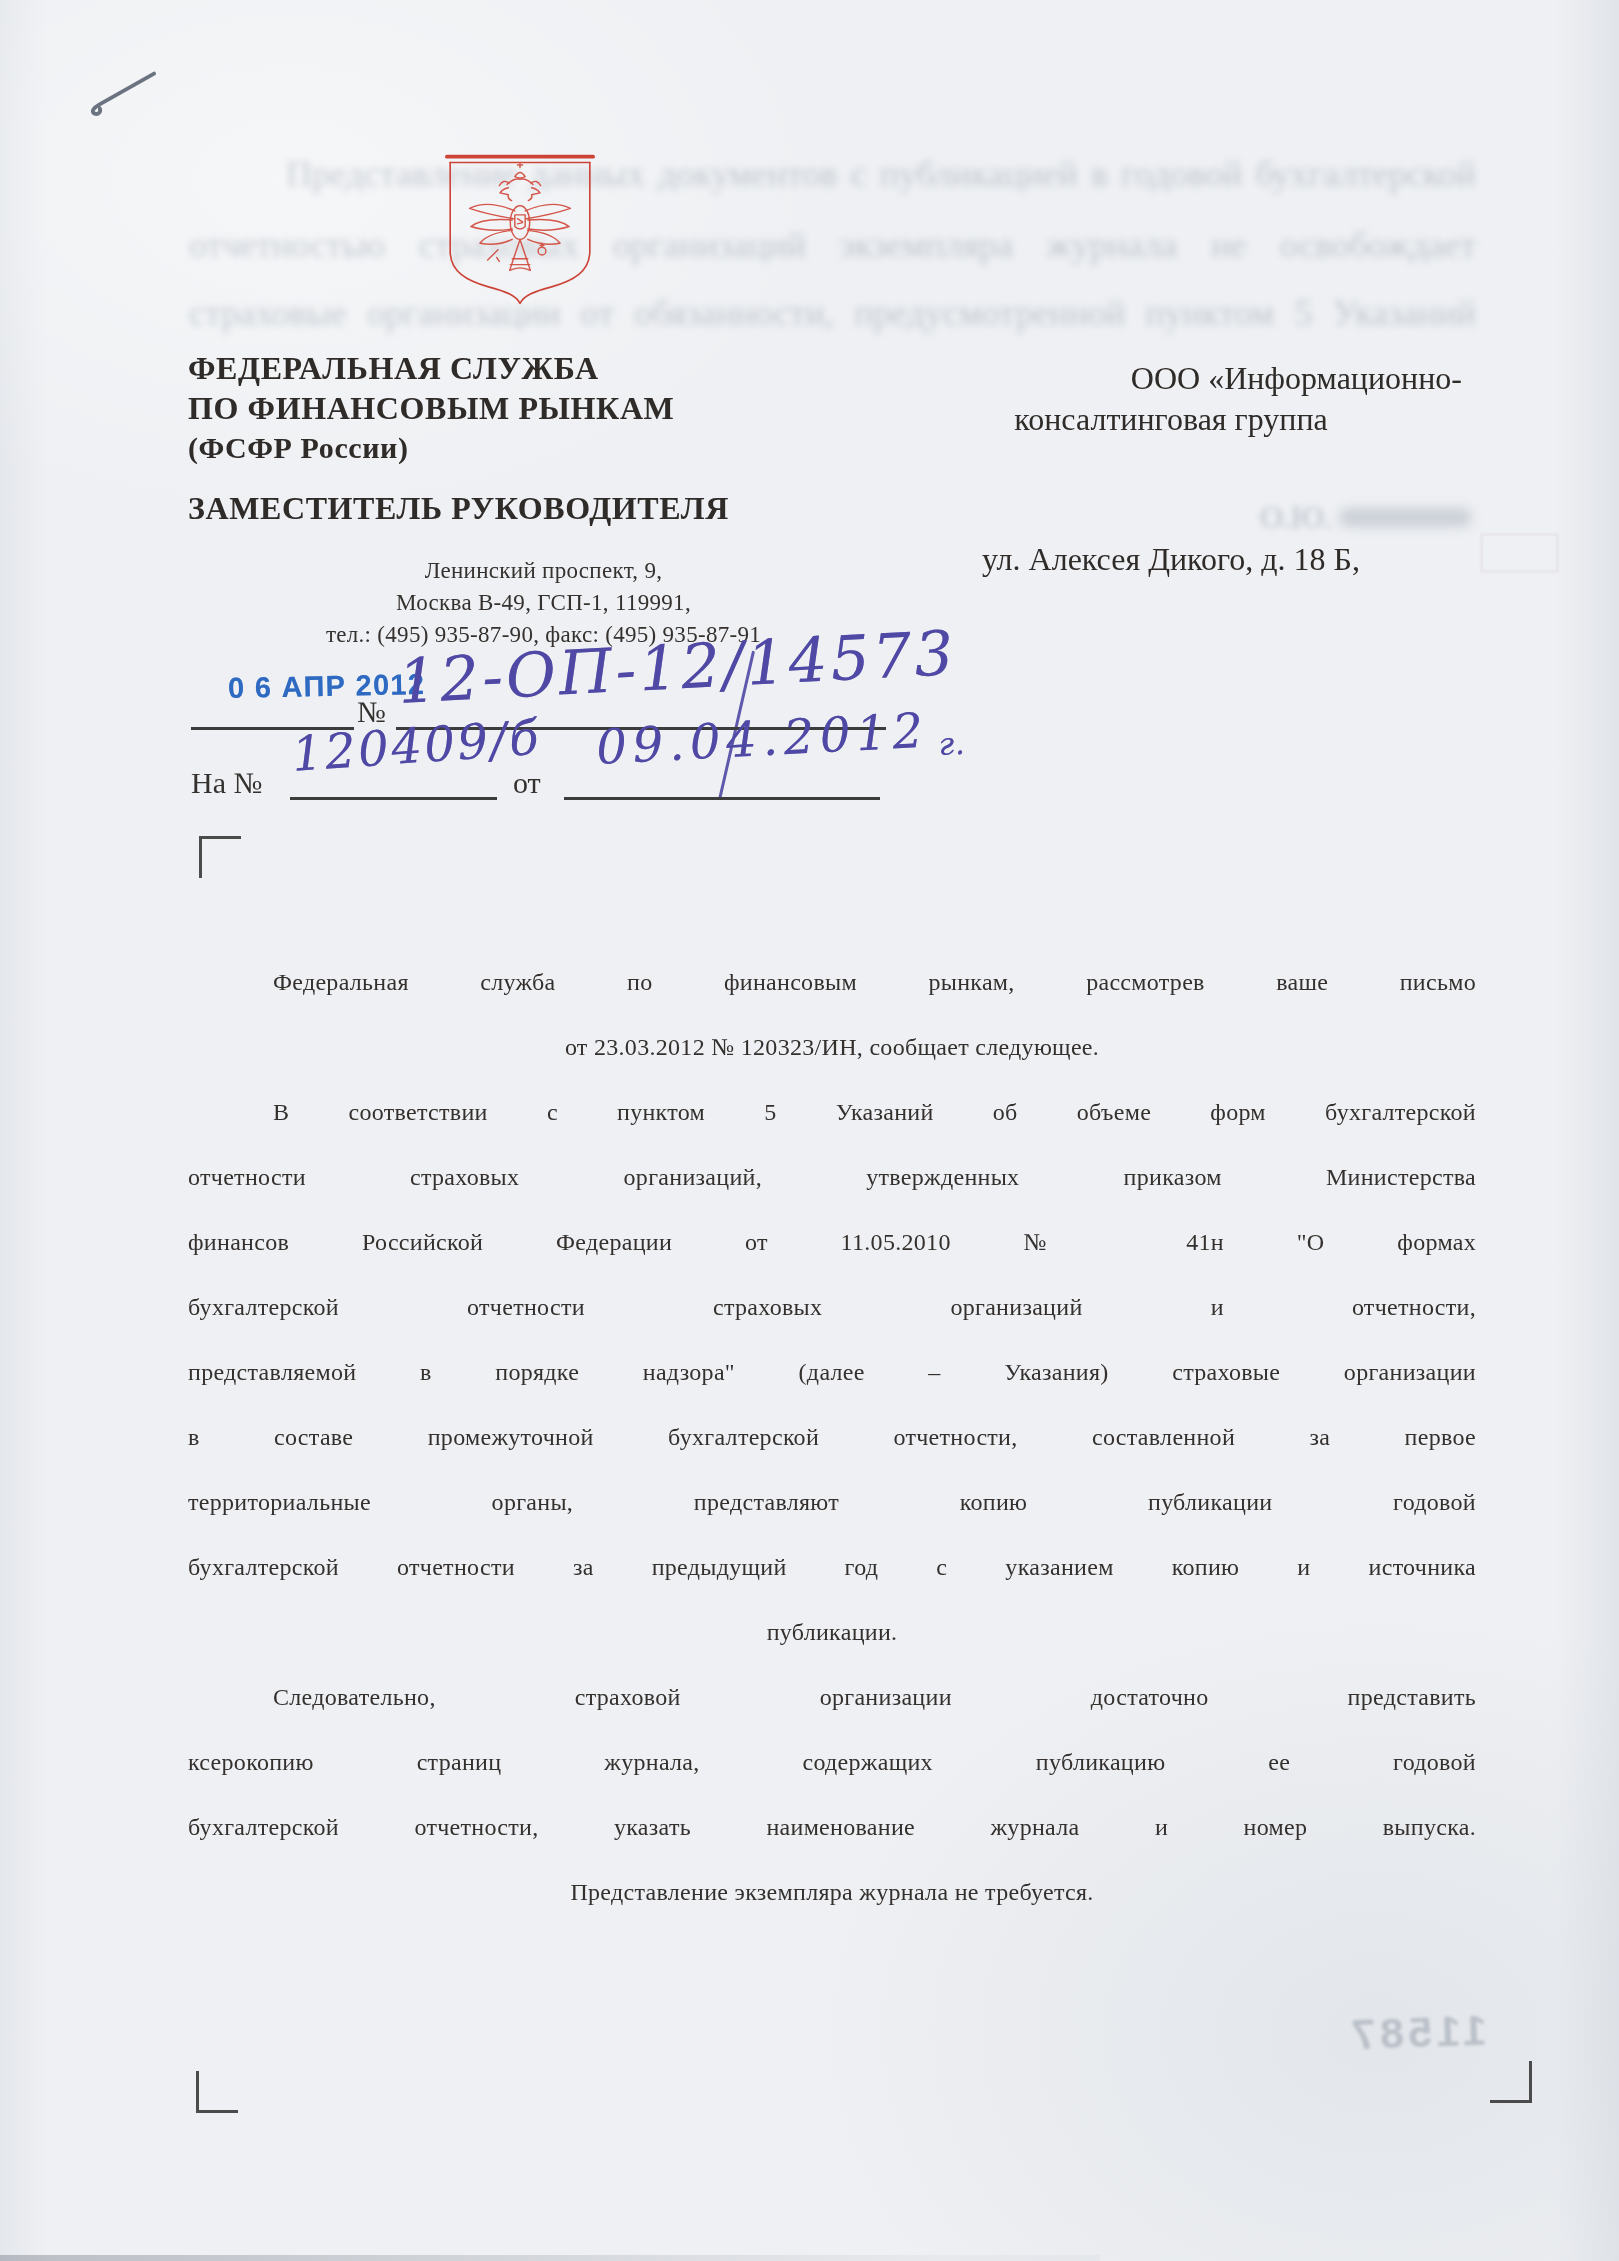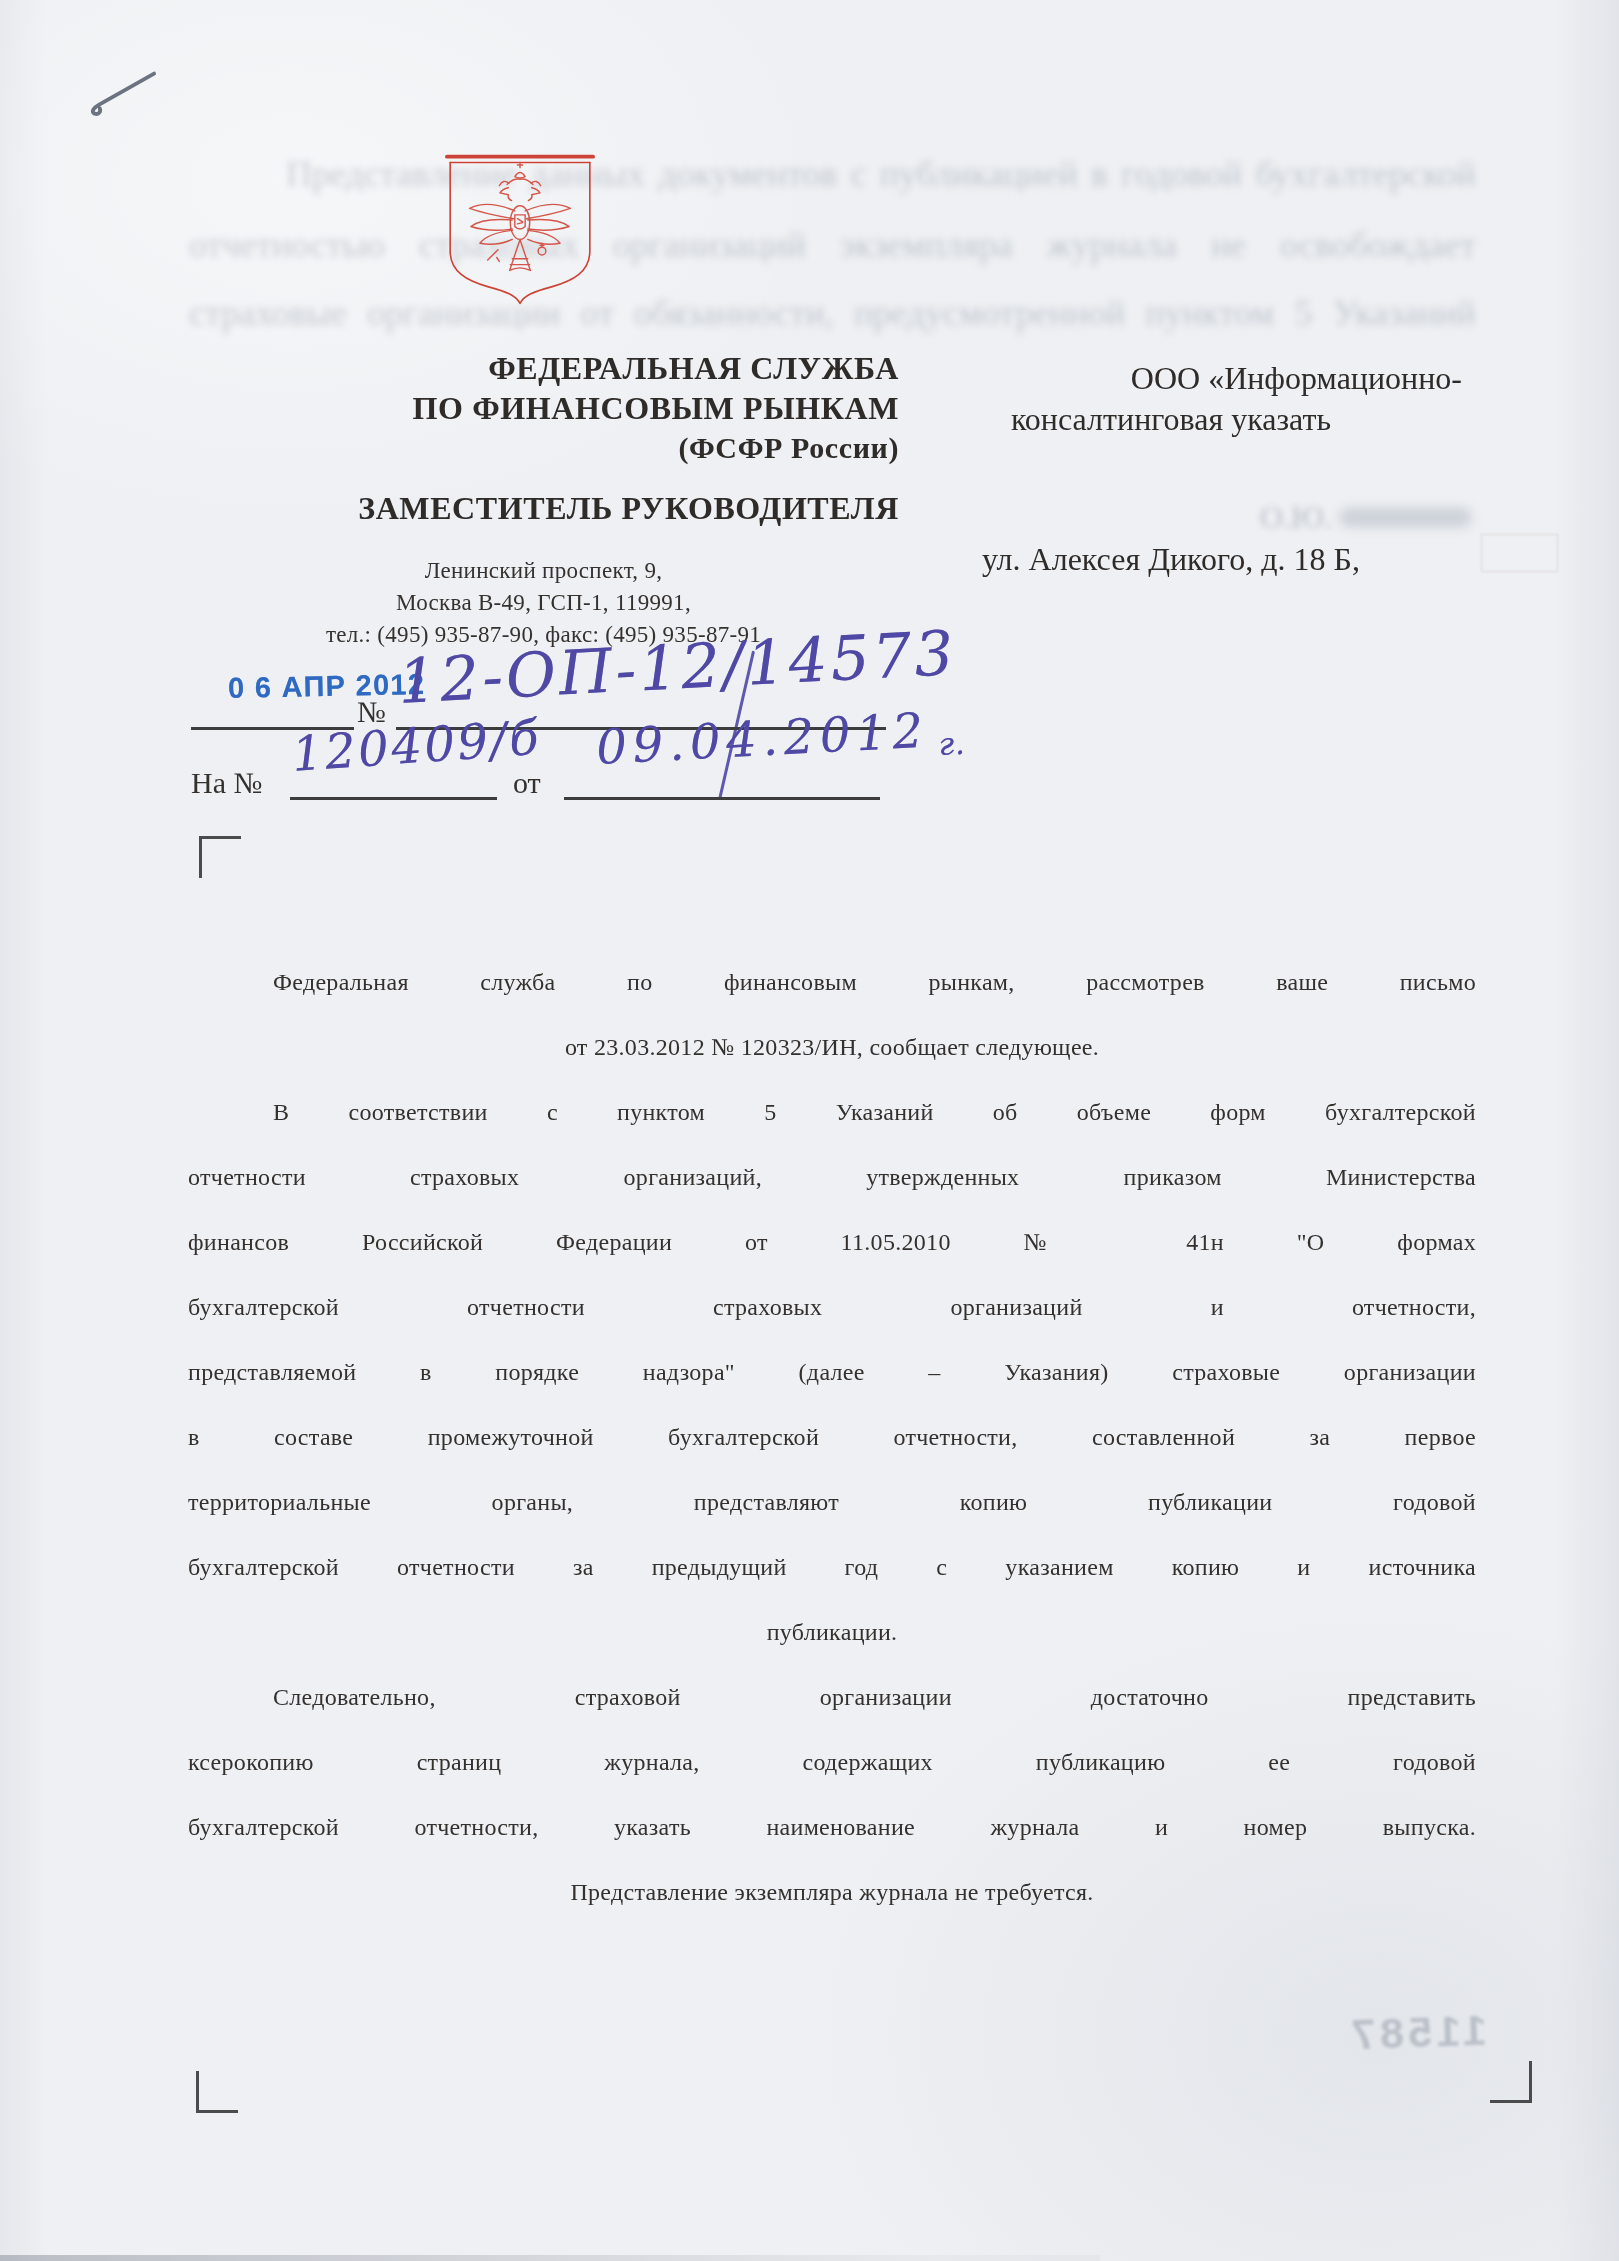--- a/index.html
+++ b/index.html
@@ -39,21 +39,21 @@
   }
   .ghost-mirror {
     position:absolute; left:1347px; top:2008px;
     font-size:43px; letter-spacing:4.5px; color:#88919f;
     opacity:0.45; filter:blur(1.6px);
     transform:scaleX(-1) rotate(2deg);
     font-family:"Liberation Sans", sans-serif; font-weight:700;
   }
 
   
-  .sender-line { position:absolute; left:188px; width:711px; text-align:right; font-weight:bold; letter-spacing:0.6px; color:#2f2b29; }
+  .sender-line { position:absolute; left:188px; width:711px; text-align:left; font-weight:bold; letter-spacing:0.6px; color:#2f2b29; }
   .org   { font-size:32px; }
   .org3  { font-size:30px; }
   .title { font-size:32px; }
   .addr  { position:absolute; left:188px; width:711px; text-align:center; font-weight:normal; font-size:23px; color:#35312f; letter-spacing:0.3px; }
 
   
   .recip { position:absolute; left:880px; width:582px; text-align:center; font-size:32px; color:#2f2b29; }
 
   
   .stamp {
@@ -150,21 +150,21 @@
 
   <div class="sender-line org" style="top:350px;">ФЕДЕРАЛЬНАЯ СЛУЖБА</div>
   <div class="sender-line org" style="top:390px;">ПО ФИНАНСОВЫМ РЫНКАМ</div>
   <div class="sender-line org3" style="top:431px;">(ФСФР России)</div>
   <div class="sender-line title" style="top:490px;">ЗАМЕСТИТЕЛЬ РУКОВОДИТЕЛЯ</div>
   <div class="addr" style="top:558px;">Ленинский проспект, 9,</div>
   <div class="addr" style="top:590px;">Москва В-49, ГСП-1, 119991,</div>
   <div class="addr" style="top:622px;">тел.: (495) 935-87-90, факс: (495) 935-87-91</div>
 
   <div class="recip" style="top:360px;text-align:right;">ООО «Информационно-</div>
-  <div class="recip" style="top:401px;">консалтинговая указать</div>
+  <div class="recip" style="top:401px;">консалтинговая группа</div>
   <div class="recip" style="top:541px;">ул. Алексея Дикого, д. 18 Б,</div>
 
   <div class="stamp">0 6 АПР 2012</div>
   <div class="reflabel" style="left:357px; top:695px;">№</div>
   <div class="hw hw-out">12-ОП-12/14573</div>
   <div class="slash-tail"></div>
 
   <div class="rule" style="left:191px; top:727px; width:163px;"></div>
   <div class="rule" style="left:396px; top:727px; width:490px;"></div>
 

